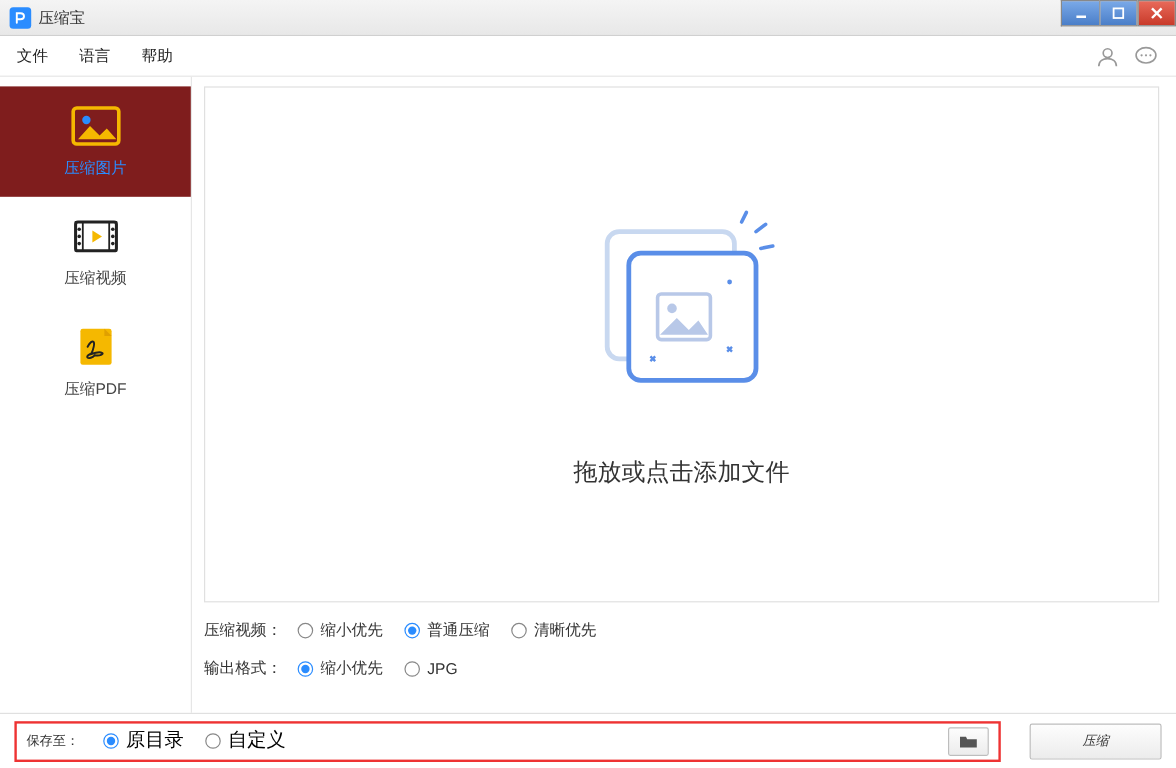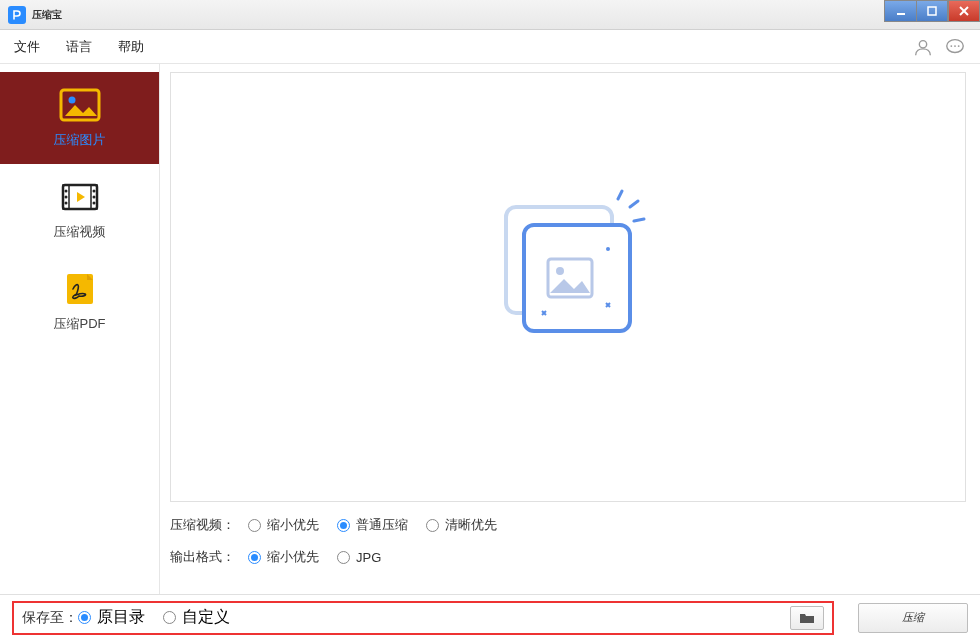--- a/index.html
+++ b/index.html
@@ -2,21 +2,21 @@
 <html><head>
   <meta charset="utf-8">
   <style>
     * { box-sizing: border-box; margin: 0; padding: 0; font-family: "Microsoft YaHei", "SimSun", sans-serif; }
     body { width: 980px; height: 640px; overflow: hidden; background: #fff; }
 
     
     .titlebar { height: 30px; background: linear-gradient(#f4f4f4, #e8e8e8); display: flex; align-items: center; border-bottom: 1px solid #d0d0d0; }
     .app-icon { width: 18px; height: 18px; margin: 0 6px 0 8px; background: #2a8cff; border-radius: 3px; display: flex; align-items: center; justify-content: center; }
     .app-icon svg { width: 12px; height: 12px; }
-    .title-text { font-size: 10px; color: #333; font-weight: bold; }
+    .title-text { font-size: 13px; color: #333; }
     .title-spacer { flex: 1; }
     .win-controls { display: flex; height: 100%; }
     .win-btn { width: 32px; height: 22px; display: flex; align-items: center; justify-content: center; border: 1px solid #888; margin-top:0;}
     .win-min { background: linear-gradient(#7aa9e8,#4a7ec8); border-right: none; }
     .win-max { background: linear-gradient(#7aa9e8,#4a7ec8); }
     .win-close { background: linear-gradient(#e86a5a,#c83a2a); }
     .win-btn svg { width: 12px; height: 12px; }
 
     
     .menubar { height: 34px; display: flex; align-items: center; padding: 0 14px; border-bottom: 1px solid #e6e6e6; }
@@ -48,21 +48,21 @@
     .option-label { width: 78px; }
     .radio-group { display: flex; align-items: center; }
     .radio-opt { display: flex; align-items: center; margin-right: 18px; cursor: pointer; }
     .radio-circle { width: 13px; height: 13px; border: 1px solid #888; border-radius: 50%; margin-right: 6px; display: flex; align-items: center; justify-content: center; }
     .radio-opt.selected .radio-circle::after { content: ""; width: 7px; height: 7px; background: #2a8cff; border-radius: 50%; }
     .radio-opt.selected .radio-circle { border-color: #2a8cff; }
 
     
     .footer { height: 46px; border-top: 1px solid #e0e0e0; display: flex; align-items: center; padding: 0 12px; }
     .save-box { flex: 1; border: 2px solid #e33; height: 34px; display: flex; align-items: center; padding: 0 8px; margin-right: 24px; }
-    .save-label { font-size: 14px; color: #333; margin-right: 0; }
+    .save-label { font-size: 11px; color: #333; margin-right: 20px; }
     .save-box .spacer { flex: 1; }
     .browse-btn { width: 34px; height: 24px; border: 1px solid #bdbdbd; background: linear-gradient(#fdfdfd,#ececec); display: flex; align-items: center; justify-content: center; cursor: pointer; border-radius: 2px; }
     .compress-btn { width: 110px; height: 30px; border: 1px solid #bdbdbd; background: linear-gradient(#fdfdfd,#ececec); font-size: 11px; color: #333; cursor: pointer; border-radius: 2px; font-style: italic; }
   </style>
 </head>
 <body>
 
 <div class="titlebar">
   <div class="app-icon">
     <svg viewBox="0 0 12 12">
@@ -159,20 +159,21 @@
           <rect x="28" y="26" width="106" height="106" rx="10" fill="none" stroke="#c8d8f0" stroke-width="4"></rect>
           <rect x="46" y="44" width="106" height="106" rx="10" fill="#fff" stroke="#5a8ee8" stroke-width="4"></rect>
           <rect x="70" y="78" width="44" height="38" rx="3" fill="none" stroke="#b8c8e8" stroke-width="3"></rect>
           <circle cx="82" cy="90" r="4" fill="#b8c8e8"></circle>
           <path d="M72 112 L86 98 L96 108 L104 100 L112 112 Z" fill="#b8c8e8"></path>
           <circle cx="130" cy="68" r="2" fill="#5a8ee8"></circle>
           <path d="M64 130 L68 134 M68 130 L64 134" stroke="#5a8ee8" stroke-width="2"></path>
           <path d="M128 122 L132 126 M132 122 L128 126" stroke="#5a8ee8" stroke-width="2"></path>
         </svg>
       </div>
+      <div class="drop-text">拖放或点击添加文件</div>
     </div>
 
     <div class="controls">
 
       <div class="option-row">
         <div class="option-label">压缩视频：</div>
         <div class="radio-group">
           <div class="radio-opt">
               <span class="radio-circle"></span>
               <span>缩小优先</span>

